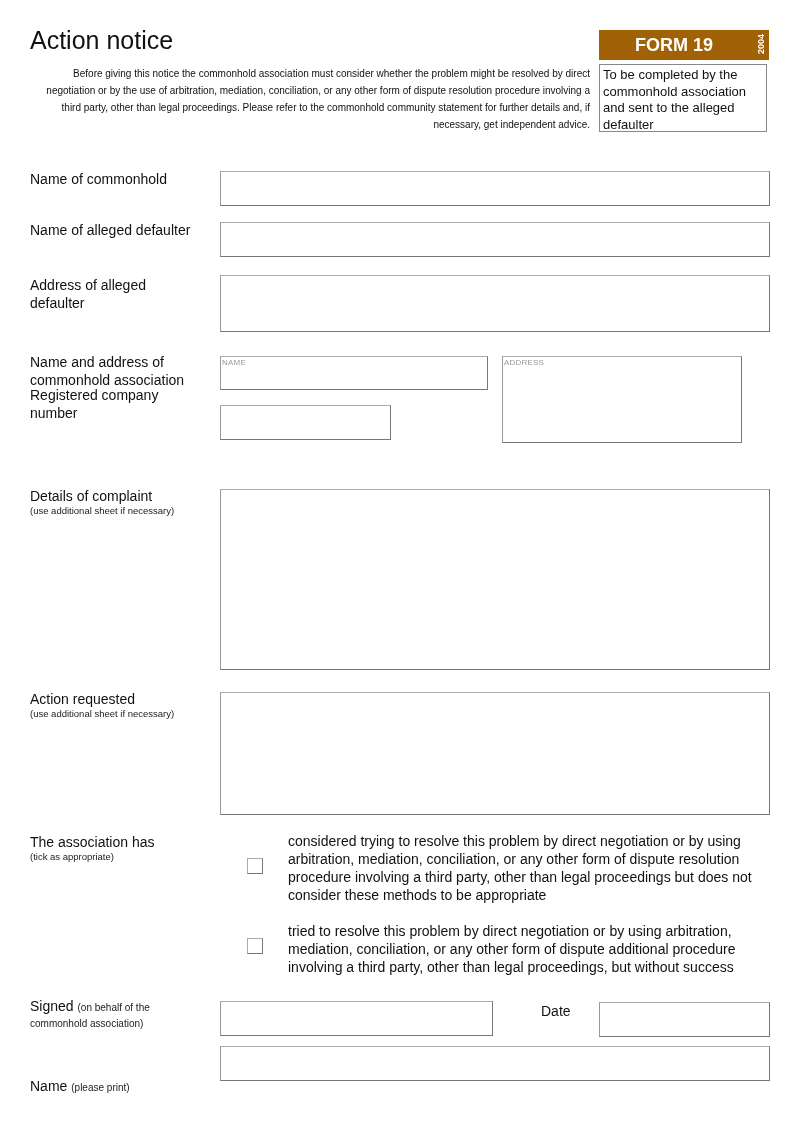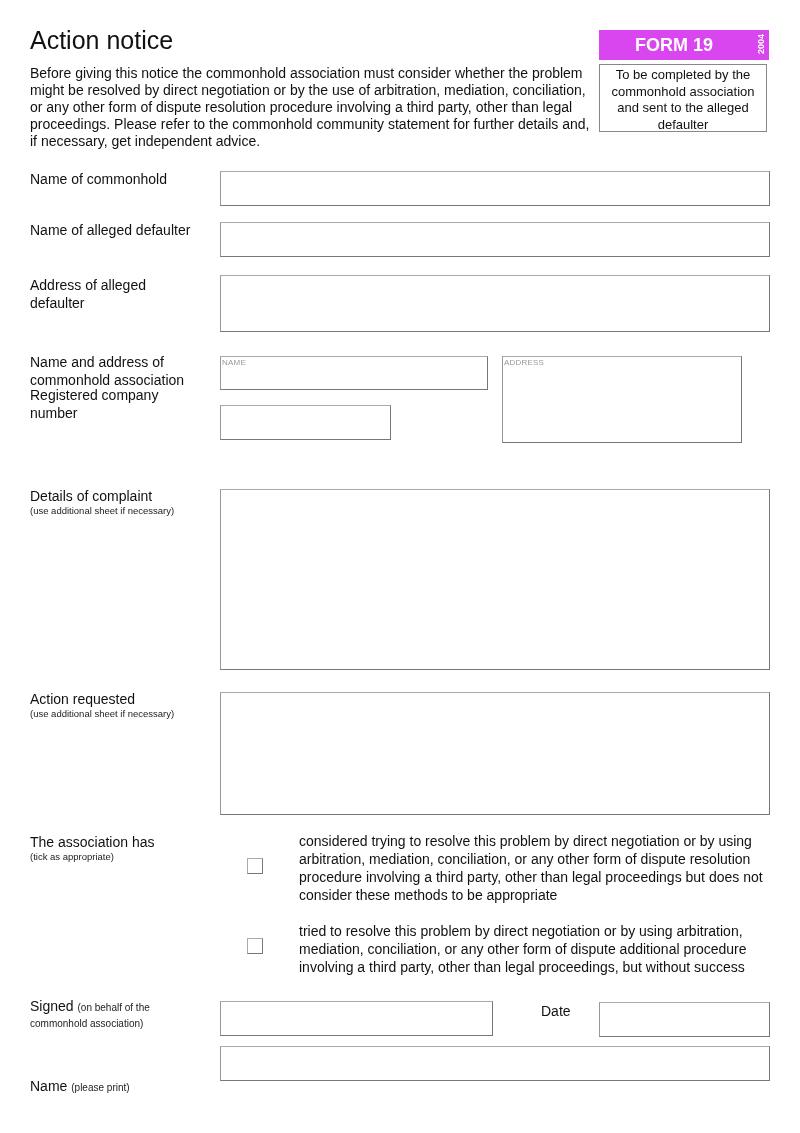--- a/index.html
+++ b/index.html
@@ -1,31 +1,31 @@
 <!DOCTYPE html>
 <html><head>
 <meta charset="utf-8">
 <style>
   html, body { margin:0; padding:0; background:#ffffff; }
   body { width:800px; height:1133px; position:relative; overflow:hidden;
          font-family:"Liberation Sans", sans-serif; color:#111; }
   .abs { position:absolute; }
   .title { left:30px; top:26px; font-size:25px; font-weight:normal; line-height:28px; color:#111; }
-  .intro { left:30px; top:65px; width:560px; font-size:14px; line-height:17px; color:#111; }
-  .form-badge { left:599px; top:30px; width:170px; height:30px; background:#d946ef; color:#fff; }
+  .intro { left:30px; top:65px; width:560px; font-size:10px; line-height:17px; color:#111;text-align:right; }
+  .form-badge { left:599px; top:30px; width:170px; height:30px; background:#a16207; color:#fff; }
   .form-badge .num { position:absolute; left:0; width:150px; top:5px; text-align:center; font-size:18px; font-weight:bold; }
   .form-badge .year { position:absolute; right:-2px; top:9px; font-size:9px; font-weight:bold; transform:rotate(-90deg); transform-origin:center; }
-  .form-note { left:599px; top:64px; width:168px; height:68px; border:1px solid #888; font-size:13px; line-height:16.5px; padding:2px 3px; box-sizing:border-box; color:#111;text-align:center; }
+  .form-note { left:599px; top:64px; width:168px; height:68px; border:1px solid #888; font-size:13px; line-height:16.5px; padding:2px 3px; box-sizing:border-box; color:#111; }
   .label { left:30px; font-size:14px; line-height:18px; color:#111; }
   .sub { display:block; font-size:9.5px; line-height:11px; color:#222; }
   .inline-sub { font-size:10px; color:#222; }
   .box { border:1px solid #aaa; border-right-color:#777; border-bottom-color:#777; border-left-color:#999; background:#fff; box-sizing:border-box; }
   .box .ph { position:absolute; left:1px; top:1px; font-size:8px; color:#999; letter-spacing:0.2px; }
   .check { width:16px; height:16px; box-sizing:border-box; border:1px solid #aaa; border-right-color:#777; border-bottom-color:#777; background:#fff; }
-  .opt { left:288px; width:480px; font-size:14px; line-height:18px; color:#111;margin-left:11px; }
+  .opt { left:288px; width:480px; font-size:14px; line-height:18px; color:#111; }
   .date-label { left:541px; top:1003px; font-size:14px; color:#111; }
 </style>
 </head>
 <body>
 
 <div class="abs title">Action notice</div>
 <div class="abs intro">Before giving this notice the commonhold association must consider whether the problem might be resolved by direct negotiation or by the use of arbitration, mediation, conciliation, or any other form of dispute resolution procedure involving a third party, other than legal proceedings. Please refer to the commonhold community statement for further details and, if necessary, get independent advice.</div>
 
 <div class="abs form-badge">
   <span class="num">FORM 19</span>

